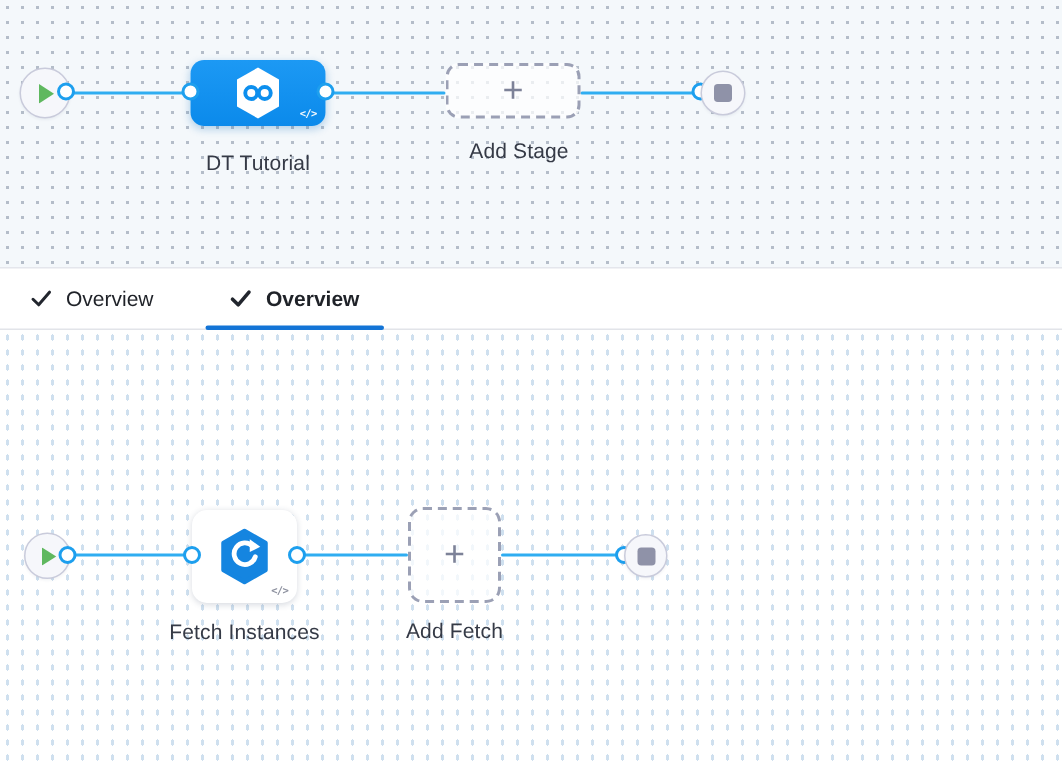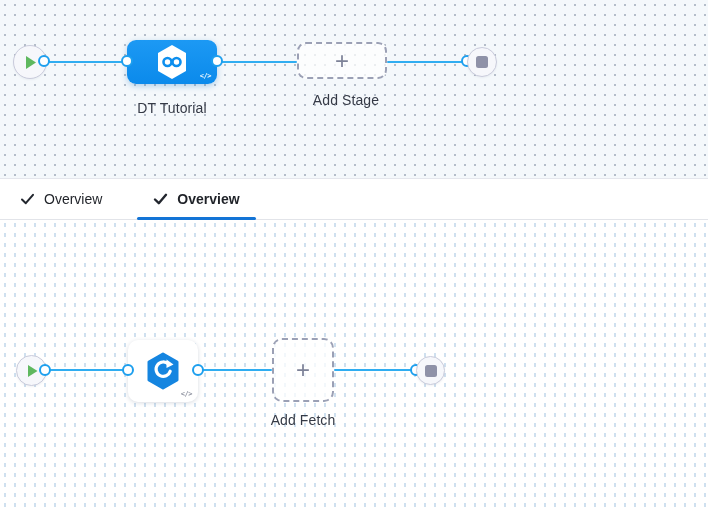--- a/index.html
+++ b/index.html
@@ -163,20 +163,21 @@
     <div class="step-node">
       <svg width="34" height="38" viewBox="0 0 34 38">
         <polygon points="17,2 31,10 31,28 17,36 3,28 3,10" fill="#1585e0" stroke="#1585e0" stroke-width="3" stroke-linejoin="round"></polygon>
         <path d="M 22.5,12.2 A 7.2,7.2 0 1 0 24.2,19.2" fill="none" stroke="#ffffff" stroke-width="3.2" stroke-linecap="round"></path>
         <polygon points="20.5,7.5 27.5,12.5 20.5,16" fill="#ffffff"></polygon>
       </svg>
       <span class="code-glyph">&lt;/&gt;</span>
     </div>
     <div class="port" style="left:122px; top:144px;"></div>
     <div class="port" style="left:192px; top:144px;"></div>
+    <div class="node-label" style="left:98px; top:193px; width:130px;">Fetch Instances</div>
 
     <div class="add-box" style="left:272px; top:118px; width:62px; height:64px; border-radius:10px;">
       <span class="add-plus">+</span>
     </div>
     <div class="node-label" style="left:258px; top:192px; width:90px;">Add Fetch</div>
 
     <div class="port" style="left:410px; top:144px;"></div>
     <div class="term-node" style="left:416px; top:136px; width:29px; height:29px;">
       <div class="stop-icon"></div>
     </div>

